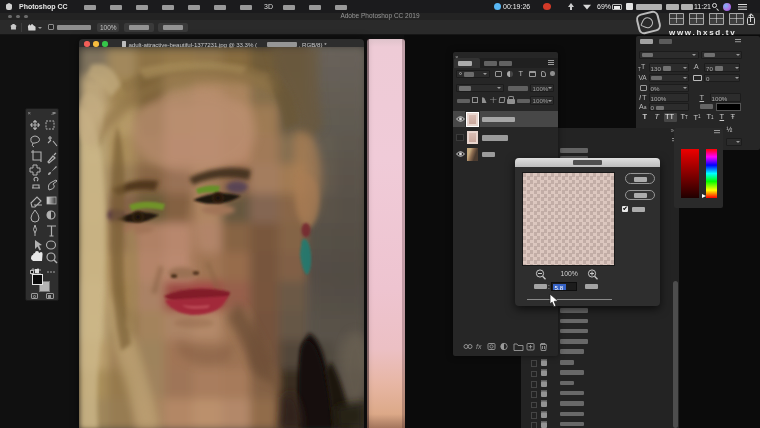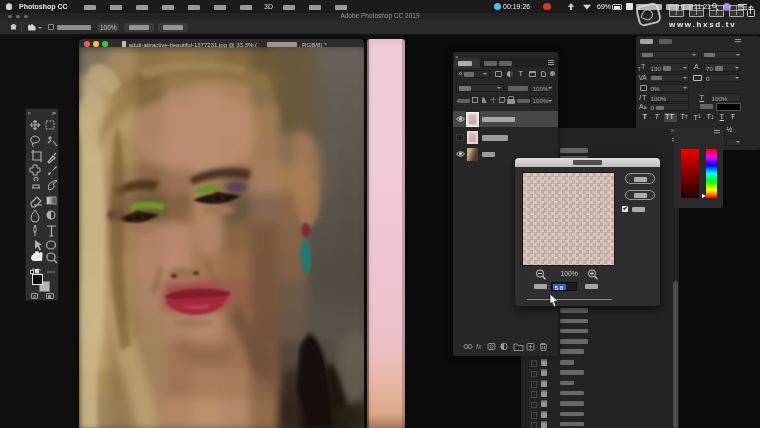--- a/index.html
+++ b/index.html
@@ -616,21 +616,21 @@
     <div class="ab txt" style="left:2.5px;top:0.5px;font-size:6.2px;color:#fff">5.8</div>
   </div>
   <div class="z" style="left:70px;top:126.5px;width:13px;height:5px;opacity:.85"></div>
 
   <div class="ab" style="left:12.5px;top:141.2px;width:85px;height:1px;background:#8a8a8a"></div>
   <svg class="ab" style="left:33px;top:135px" width="12" height="14" viewBox="0 0 12 14">
       <path d="M2,1 L10,8 L6.2,8.4 L8,13 L5.8,13.6 L4.2,9.2 L2,11 Z" fill="#fff" stroke="#222" stroke-width="0.8"></path>
     </svg>
 </div>
 
-<div class="ab" style="left:630px;top:0;width:130px;height:30px" id="watermark">
+<div class="ab" style="left:630px;top:8px;width:130px;height:30px" id="watermark">
   <div class="ab" style="left:7px;top:4px;width:23px;height:21px;border:2.2px solid rgba(225,225,225,.8);border-radius:6px;transform:rotate(-14deg)">
     <div class="ab" style="left:3px;top:3px;width:11px;height:11px;border:1.8px solid rgba(225,225,225,.8);border-radius:50% 50% 50% 12%;transform:rotate(38deg)"></div>
   </div>
   <div class="wmc" style="left:39px"></div>
   <div class="wmc" style="left:59px"></div>
   <div class="wmc" style="left:79px"></div>
   <div class="wmc" style="left:99px"></div>
   <div class="ab" style="left:39px;top:20.5px;font-size:8px;line-height:8px;color:rgba(255,255,255,.9);letter-spacing:1.7px;font-weight:bold;white-space:nowrap">www.hxsd.tv</div>
   <div class="ab" style="left:117px;top:9px;width:7.5px;height:8px;border:1.2px solid rgba(230,230,230,.9);border-radius:1.5px"></div>
   <div class="ab" style="left:120px;top:6.5px;width:1.4px;height:7px;background:rgba(230,230,230,.9)"></div>

